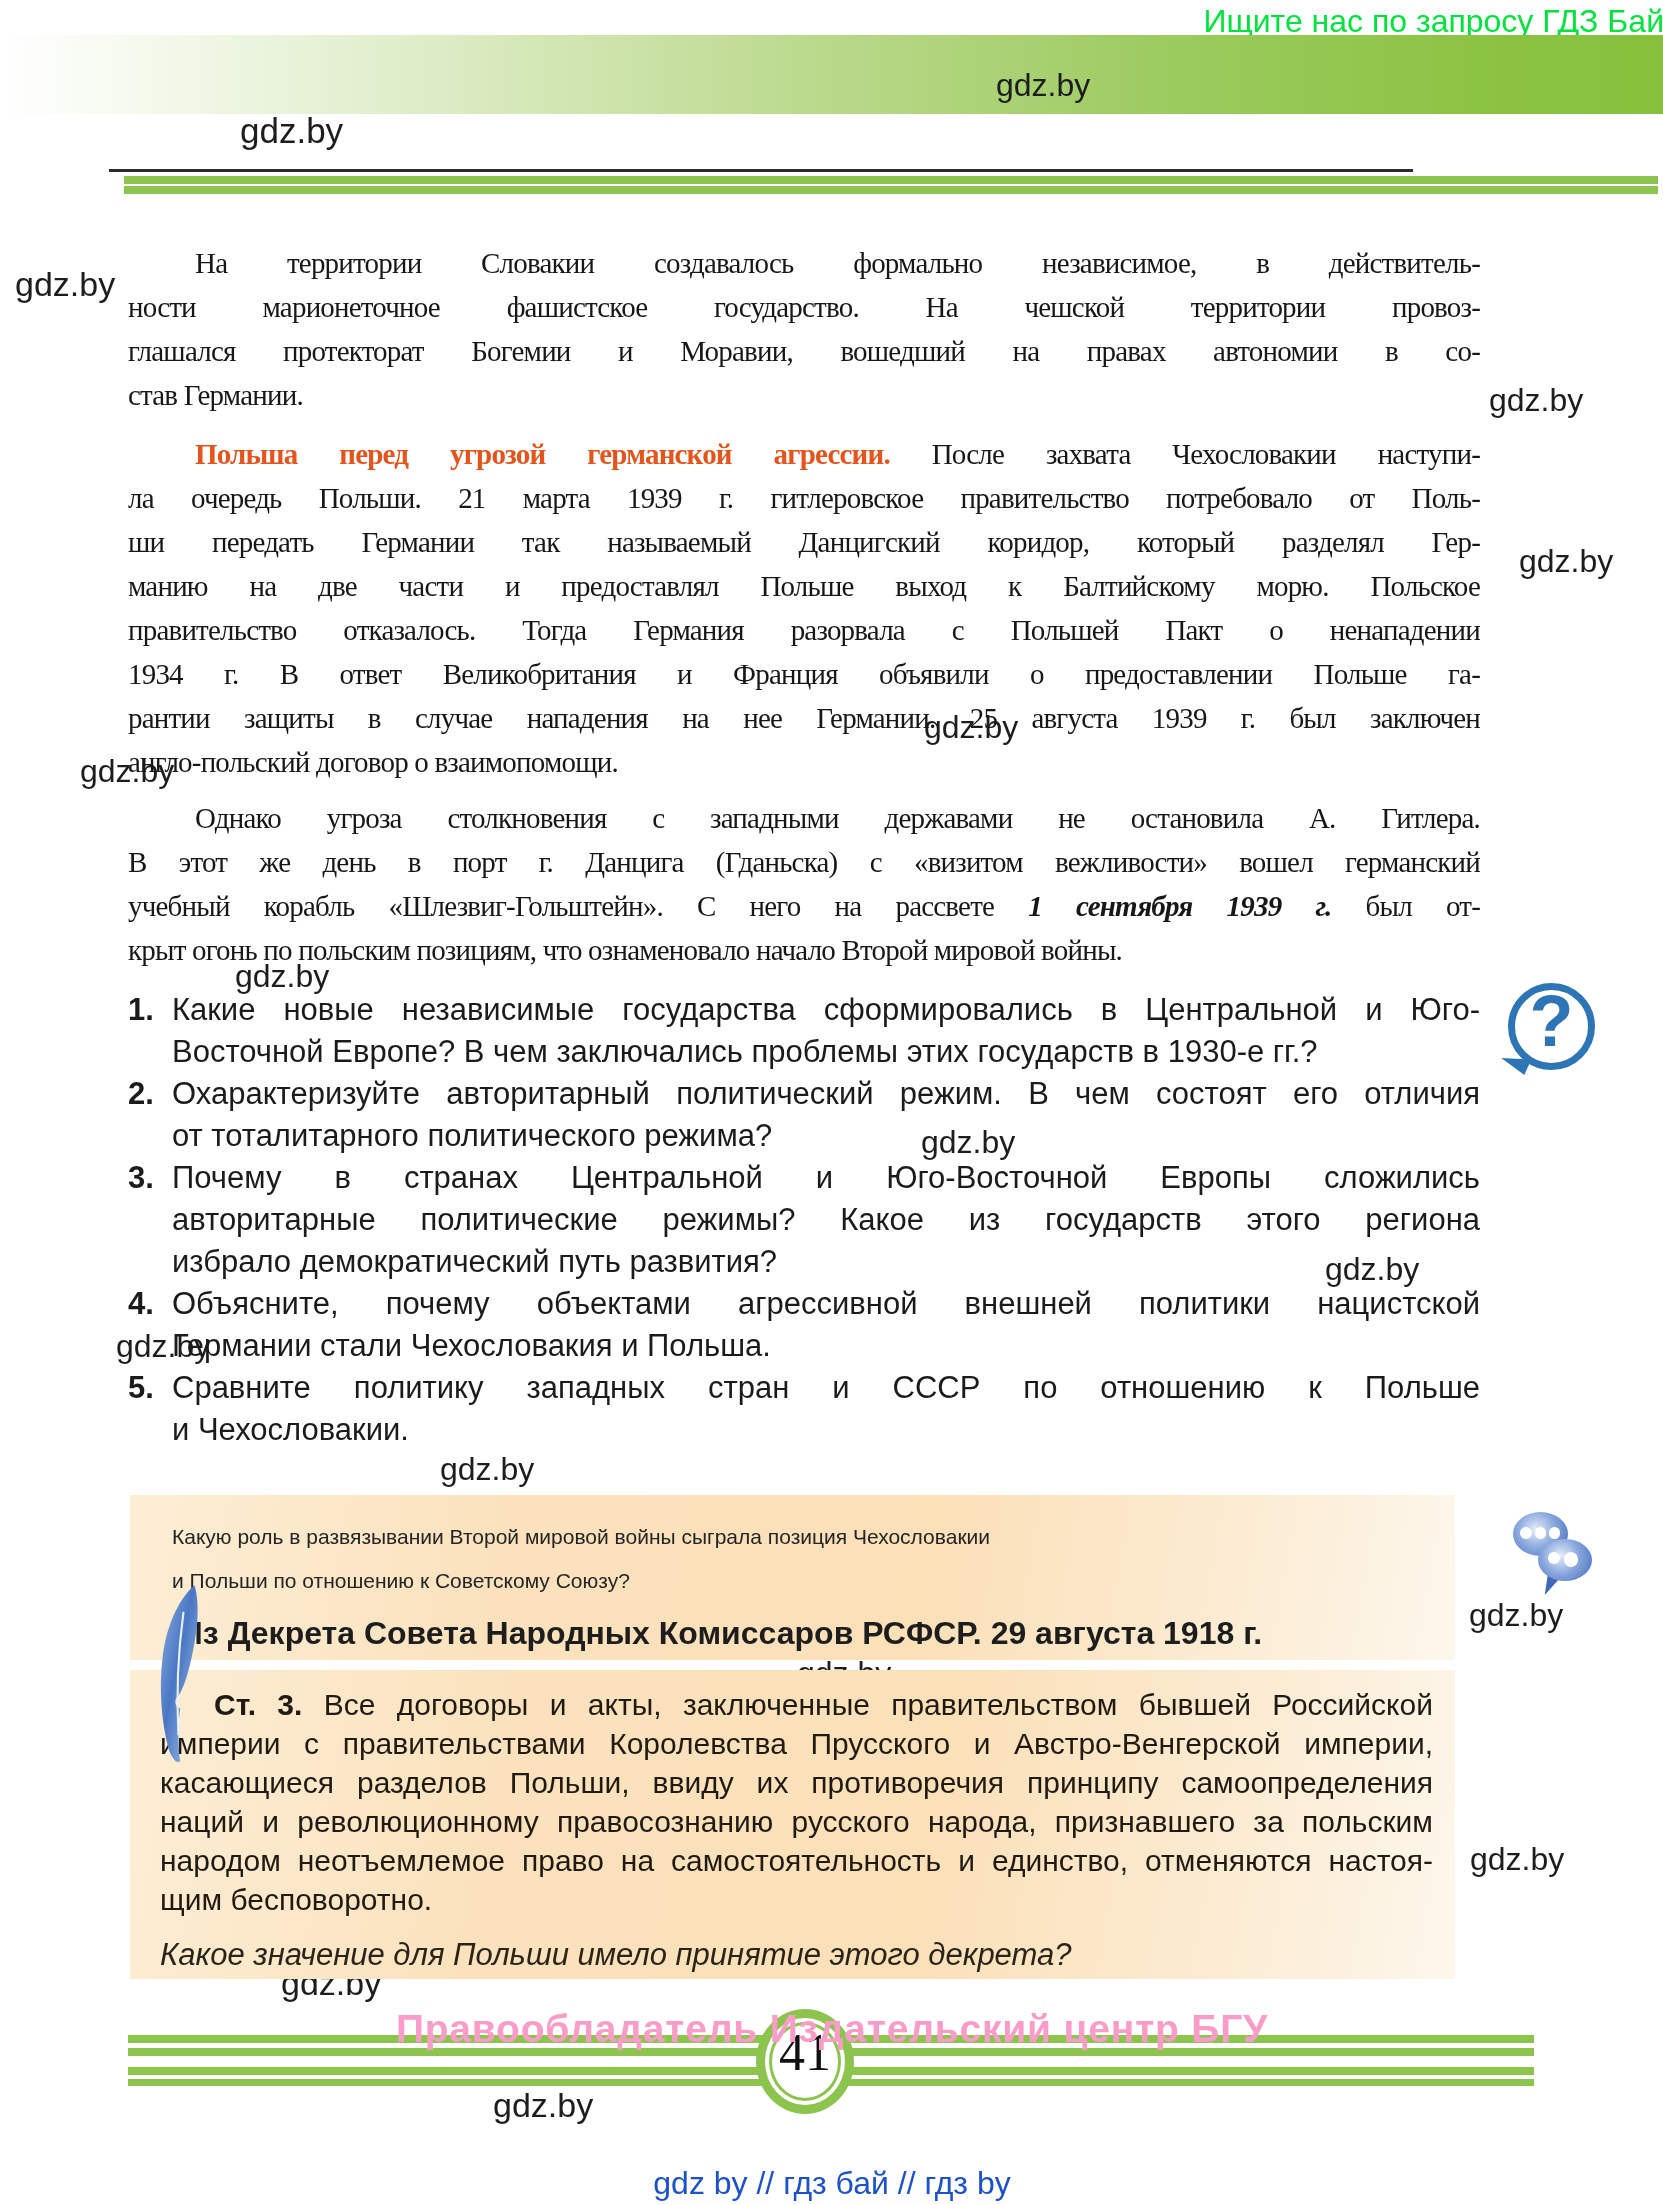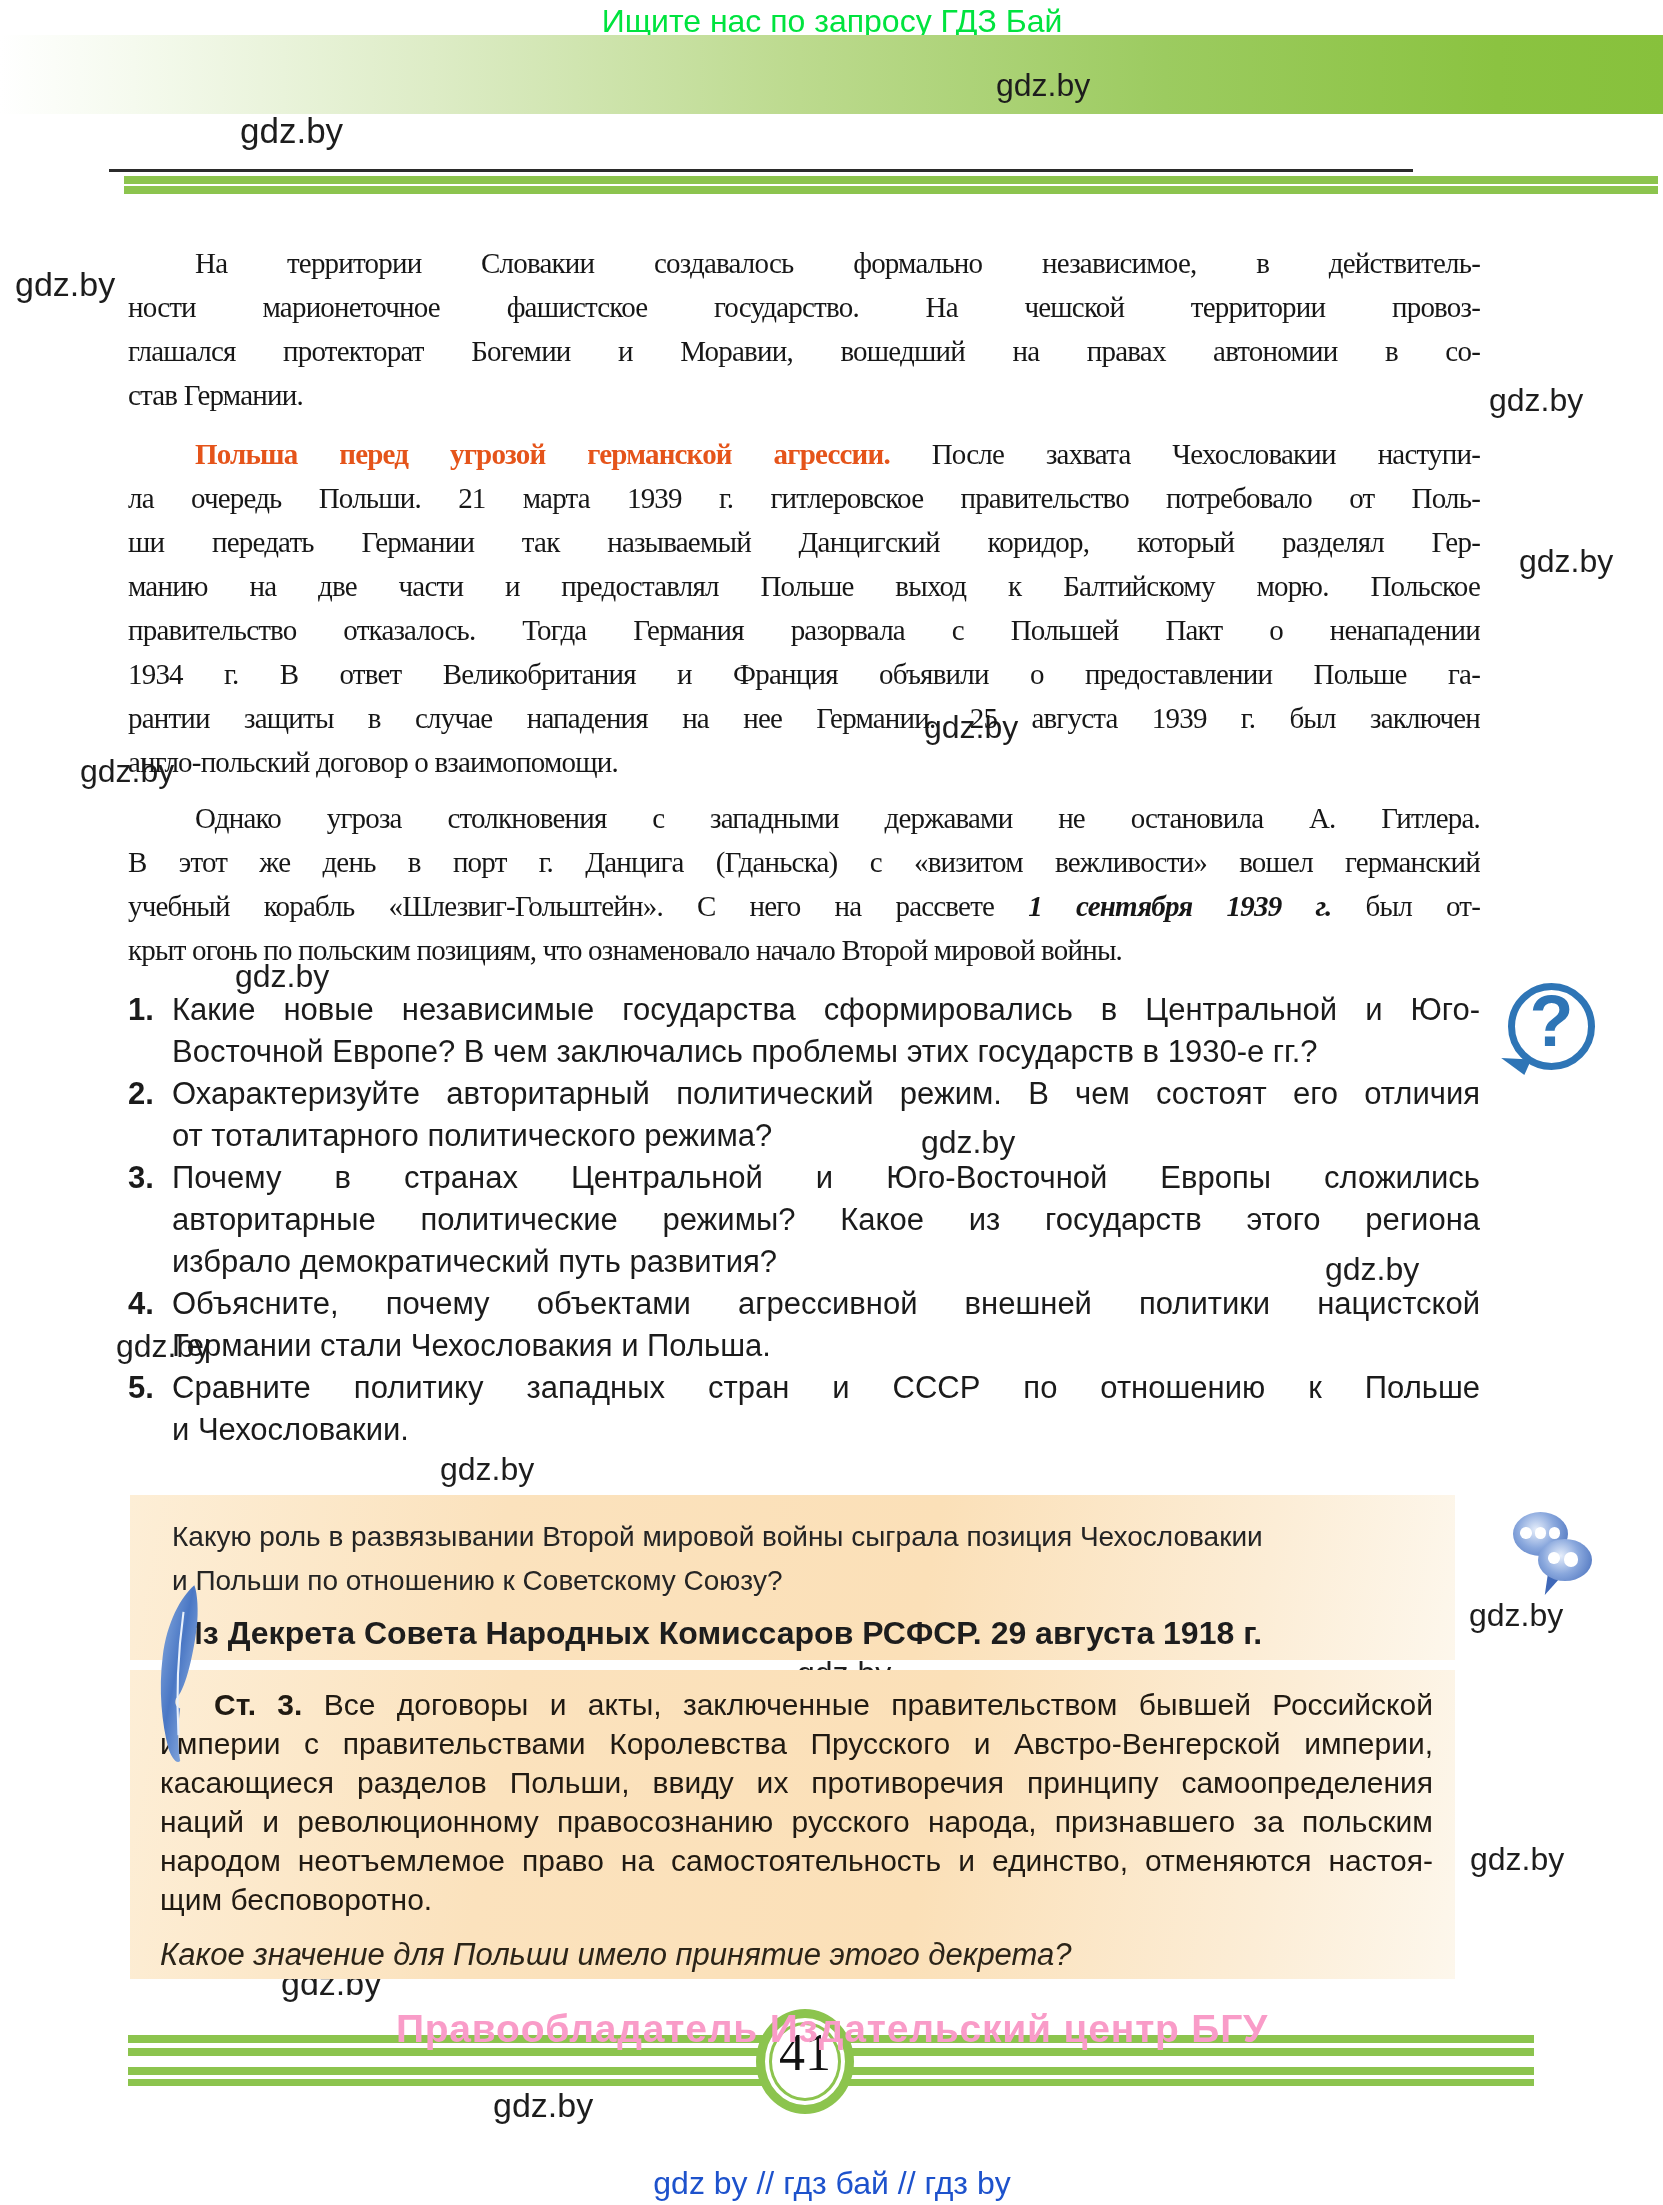--- a/index.html
+++ b/index.html
@@ -1,20 +1,20 @@
 <!DOCTYPE html>
 <html style="font-size:13.4px"><head>
 <meta charset="utf-8">
 <style>
   html,body{margin:0;padding:0;background:#ffffff;}
   #page{position:relative;width:1664px;height:2205px;background:#ffffff;overflow:hidden;
         font-family:"Liberation Sans",sans-serif;color:#1b1b1b;}
 
   
-  .promo{position:absolute;left:0;right:0;top:3.4px;text-align:center;
+  .promo{position:absolute;left:0;right:0;top:3.4px;text-align:right;
          font-size:32px;color:#00e33e;}
   .topbar{position:absolute;left:0;top:35px;width:1664px;height:79px;
           background:linear-gradient(90deg,#ffffff 0%,#f5faee 8%,#ddecc6 26%,#bcda8e 48%,#9ccb60 70%,#8bc341 90%,#87c13c 100%);}
   .topbar-wm{position:absolute;left:996px;top:67px;font-size:37px;color:#2a2a2a;}
 
   .page-title{position:absolute;left:627px;top:129px;font-size:39px;color:#161616;white-space:nowrap;}
   .rule-dark{position:absolute;left:109px;top:169px;width:1304px;height:3.4px;background:#2b2b2b;}
   .gbar{position:absolute;background:#8cc44e;}
 
   
@@ -42,21 +42,21 @@
   .qicon .ring{position:absolute;inset:0;border:7.5px solid #2e75b6;border-radius:50%;}
   .qicon .glyph{position:absolute;left:0;top:-5px;width:100%;height:100%;text-align:center;
                 font-size:72px;font-weight:bold;color:#2e75b6;line-height:87px;}
   .qicon .tail{position:absolute;left:-6.7px;bottom:0;width:0;height:0;
                border-top:11.7px solid transparent;border-bottom:6.7px solid transparent;
                border-right:28.5px solid #2e75b6;transform:rotate(24deg);}
 
   
   .peachbox{position:absolute;left:130px;width:1325px;
             background:linear-gradient(100deg,#fdeed6 0%,#fbe2bd 28%,#fbe0b8 60%,#fcedd6 85%,#fdf7ec 100%);}
-  .box1line{height:44px;line-height:44px;font-size:28px;color:#242424;}
+  .box1line{height:44px;line-height:44px;font-size:21px;color:#242424;}
   .src-heading{font-size:32px;font-weight:bold;color:#1d1d1d;text-align:center;padding-right:151px;}
   .dl{height:39px;line-height:39px;font-size:30px;color:#201a12;text-align:justify;text-align-last:justify;overflow:hidden;}
   .dl.last{text-align-last:left;}
   .dl.indent{padding-left:54px;}
   .ital-q{font-size:31px;font-style:italic;color:#2b2418;height:42px;line-height:42px;}
 
   
   .sbicon{position:absolute;left:1511px;top:1509px;width:87px;height:84px;}
   .bubble{position:absolute;border-radius:50%;
           background:radial-gradient(circle at 42% 40%,#e6eefb 0%,#8aa8dd 45%,#3f68b8 100%);}

